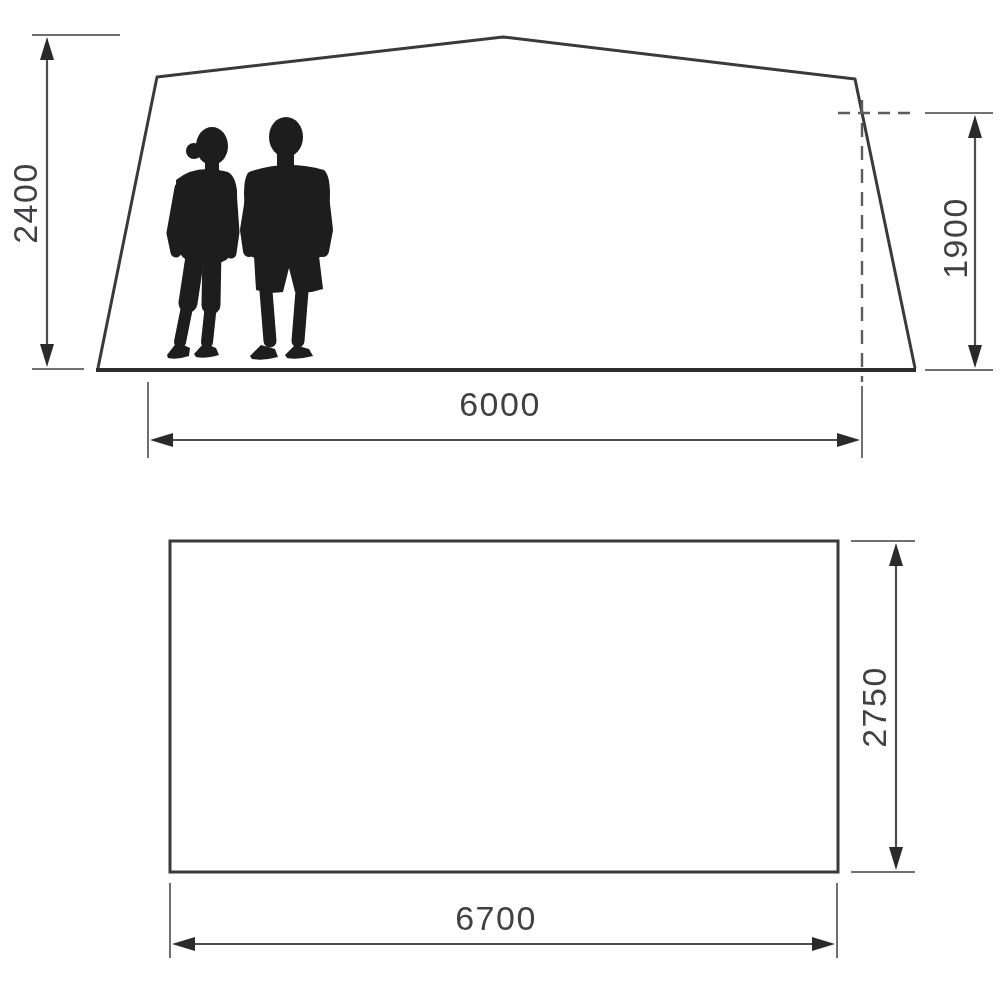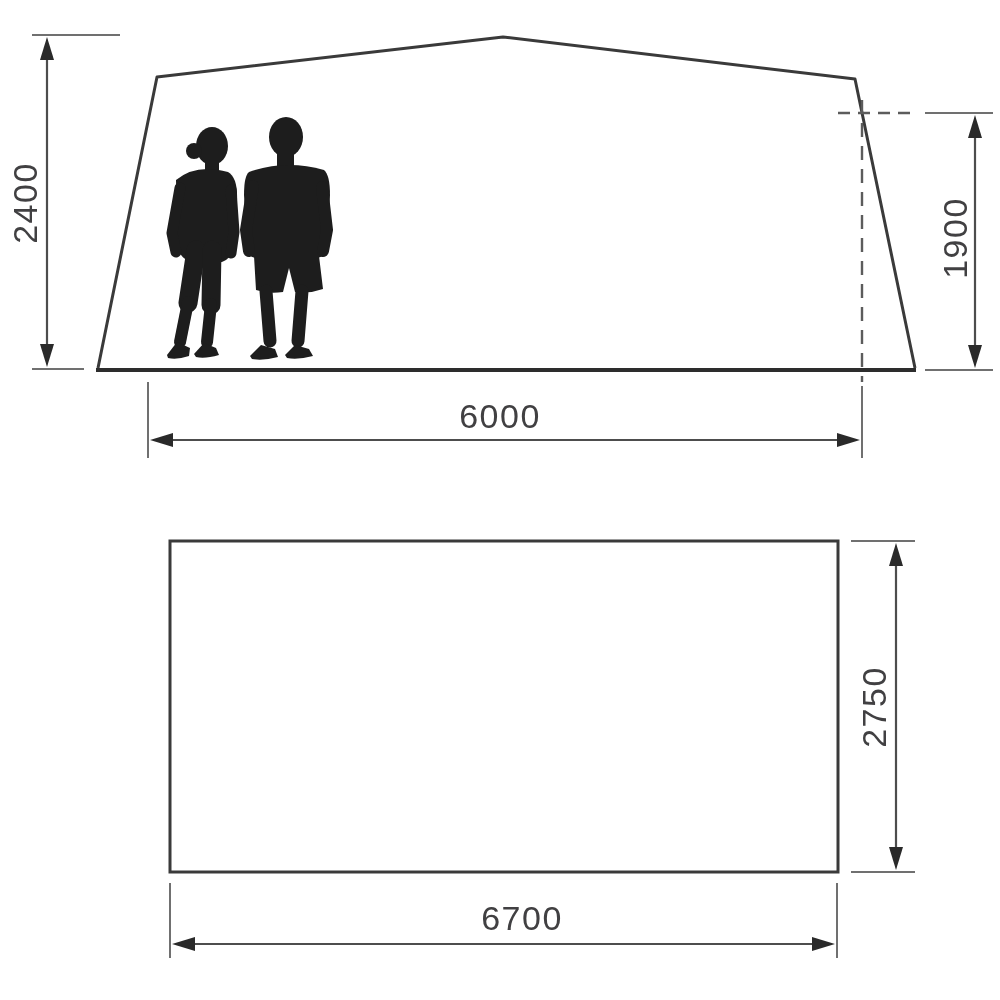--- a/index.html
+++ b/index.html
@@ -123,19 +123,19 @@
         <polygon points="172,944 195,937 195,951" fill="#2a2a2a"></polygon>
         <polygon points="835,944 812,937 812,951" fill="#2a2a2a"></polygon>
       </g>
     </g>
   </svg>
 
   <div class="dim-label rot" style="left:25px; top:203px;">2400</div>
 
   <div class="dim-label rot" style="left:955px; top:238px;">1900</div>
 
-  <div class="dim-label" style="left:500px; top:416px;">6000</div>
+  <div class="dim-label" style="left:500px; top:404px;">6000</div>
 
   <div class="dim-label rot" style="left:874px; top:707px;">2750</div>
 
-  <div class="dim-label" style="left:522px; top:918px;">6700</div>
+  <div class="dim-label" style="left:496px; top:918px;">6700</div>
 
 </div>
 
 </body></html>

